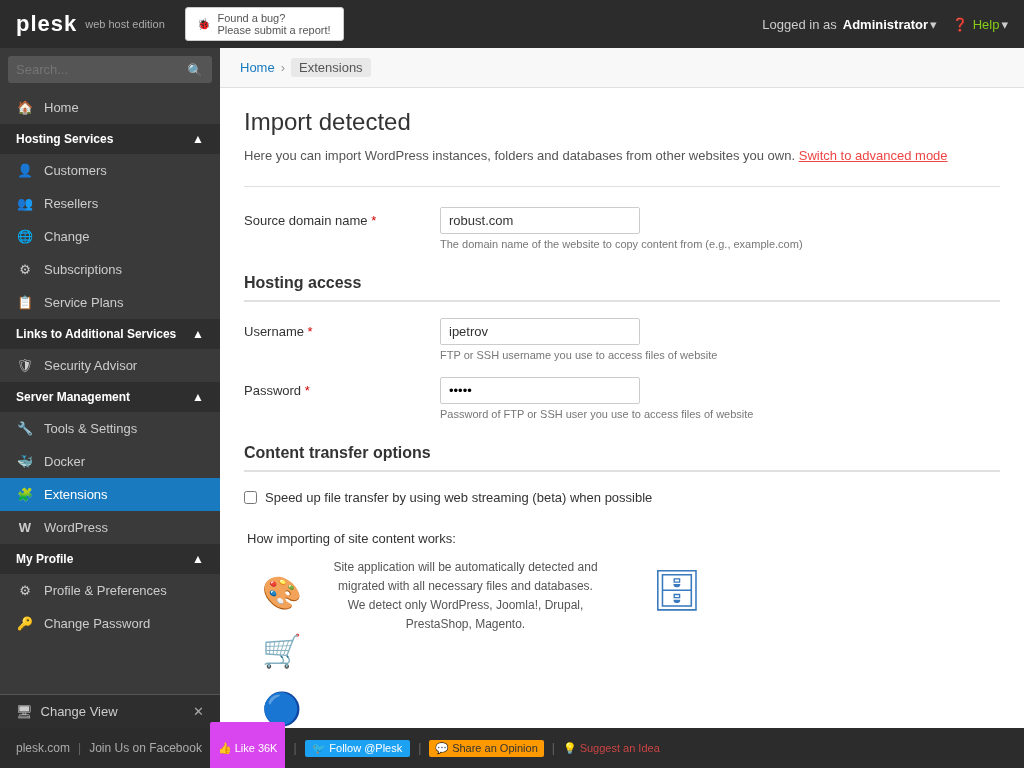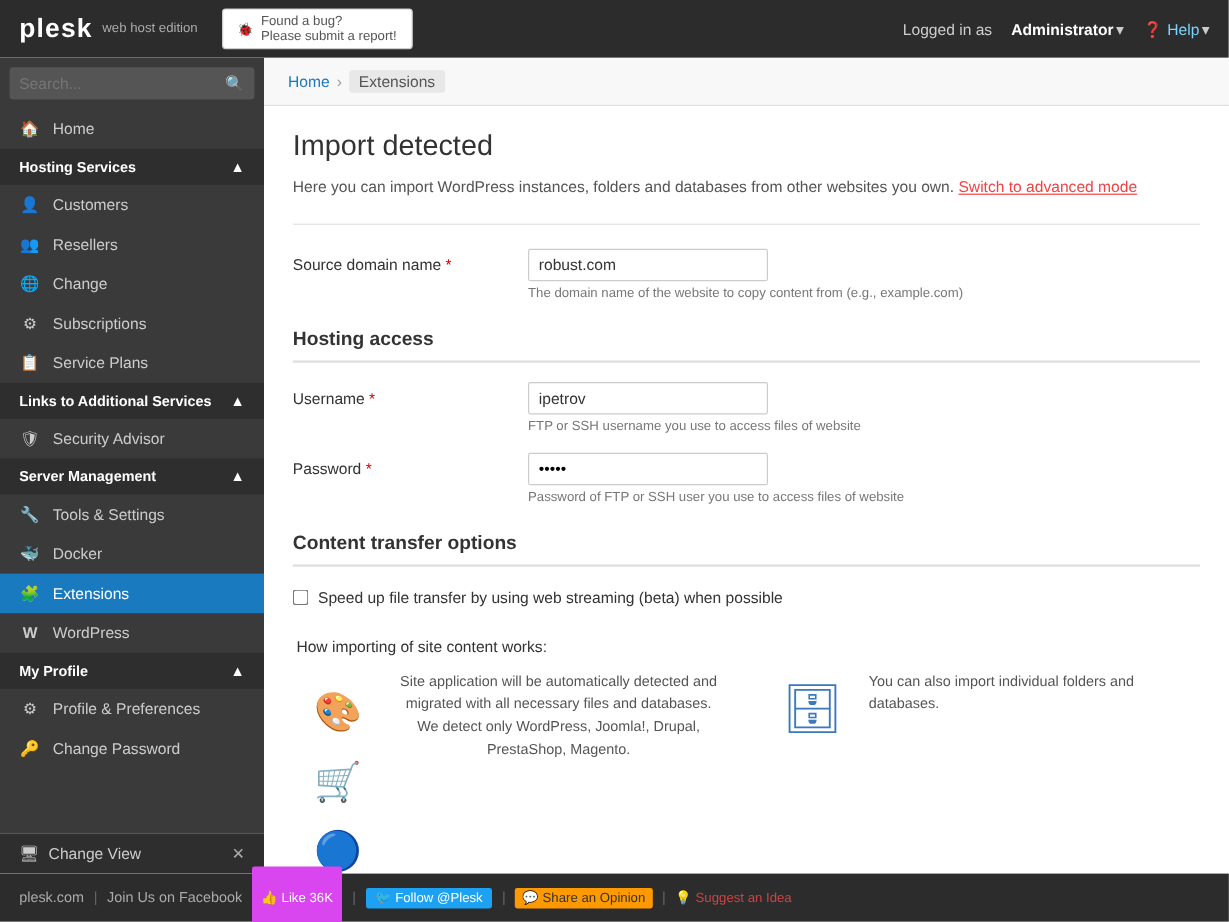--- a/index.html
+++ b/index.html
@@ -14,25 +14,25 @@
 
   <div style="background:#fff;border:1px solid #ccc;border-radius:3px;padding:4px 12px;font-size:11px;color:#555;display:flex;align-items:center;gap:6px;margin-left:20px;cursor:pointer;">
     <span>🐞</span>
     <div>
       <div>Found a bug?</div>
       <div>Please submit a report!</div>
     </div>
   </div>
 
   <div style="flex:1;"></div>
-  <div style="color:#ccc;margin-right:16px;">Logged in as</div>
+  <div style="color:#ccc;margin-right:6px;">Logged in as</div>
   <span style="color:#fff;font-weight:bold;cursor:pointer;">Administrator</span>
   <span style="color:#ccc;margin:0 16px 0 2px;cursor:pointer;">▾</span>
   <span style="color:#ccc;margin-right:4px;">❓</span>
-  <span style="color:#7dd3fc;cursor:pointer;">Help</span>
+  <span style="color:#84cc16;cursor:pointer;">Help</span>
   <span style="color:#ccc;margin-left:2px;cursor:pointer;">▾</span>
 </div>
 
 <div style="display:flex;flex:1;overflow:hidden;">
 
   <div style="background:#3a3a3a;width:220px;flex-shrink:0;display:flex;flex-direction:column;overflow-y:auto;">
 
     <div style="padding:8px;position:relative;">
       <input type="text" placeholder="Search..." style="width: 100%; background: rgb(85, 85, 85); border: none; border-radius: 3px; padding: 6px 28px 6px 8px; color: rgb(238, 238, 238); font-size: 13px; outline: none;">
       <span style="position:absolute;right:16px;top:50%;transform:translateY(-50%);color:#aaa;">🔍</span>
@@ -185,21 +185,20 @@
             <div style="font-size:50px;flex-shrink:0;width:70px;text-align:center;">
               <span style="font-size:32px;">🎨</span><span style="font-size:32px;">🛒</span><br>
               <span style="font-size:32px;">🔵</span>
             </div>
             <div style="font-size:12px;color:#555;line-height:1.6;text-align:center;">Site application will be automatically detected and migrated with all necessary files and databases. We detect only WordPress, Joomla!, Drupal, PrestaShop, Magento.</div>
           </div>
           <div style="display:flex;gap:12px;align-items:flex-start;flex:1;">
             <div style="font-size:50px;flex-shrink:0;width:70px;text-align:center;">
               <span style="font-size:40px;color:#3a7abf;">🗄</span>
             </div>
-            <div style="font-size:12px;color:#555;line-height:1.6;">You can also import individual folders and databases.</div>
           </div>
         </div>
       </div>
 
     </div>
   </div>
 </div>
 
 <div style="background:#2c2c2c;color:#aaa;font-size:12px;padding:0 16px;height:40px;display:flex;align-items:center;gap:8px;flex-shrink:0;">
   <a href="#" style="color:#aaa;text-decoration:none;">plesk.com</a>

